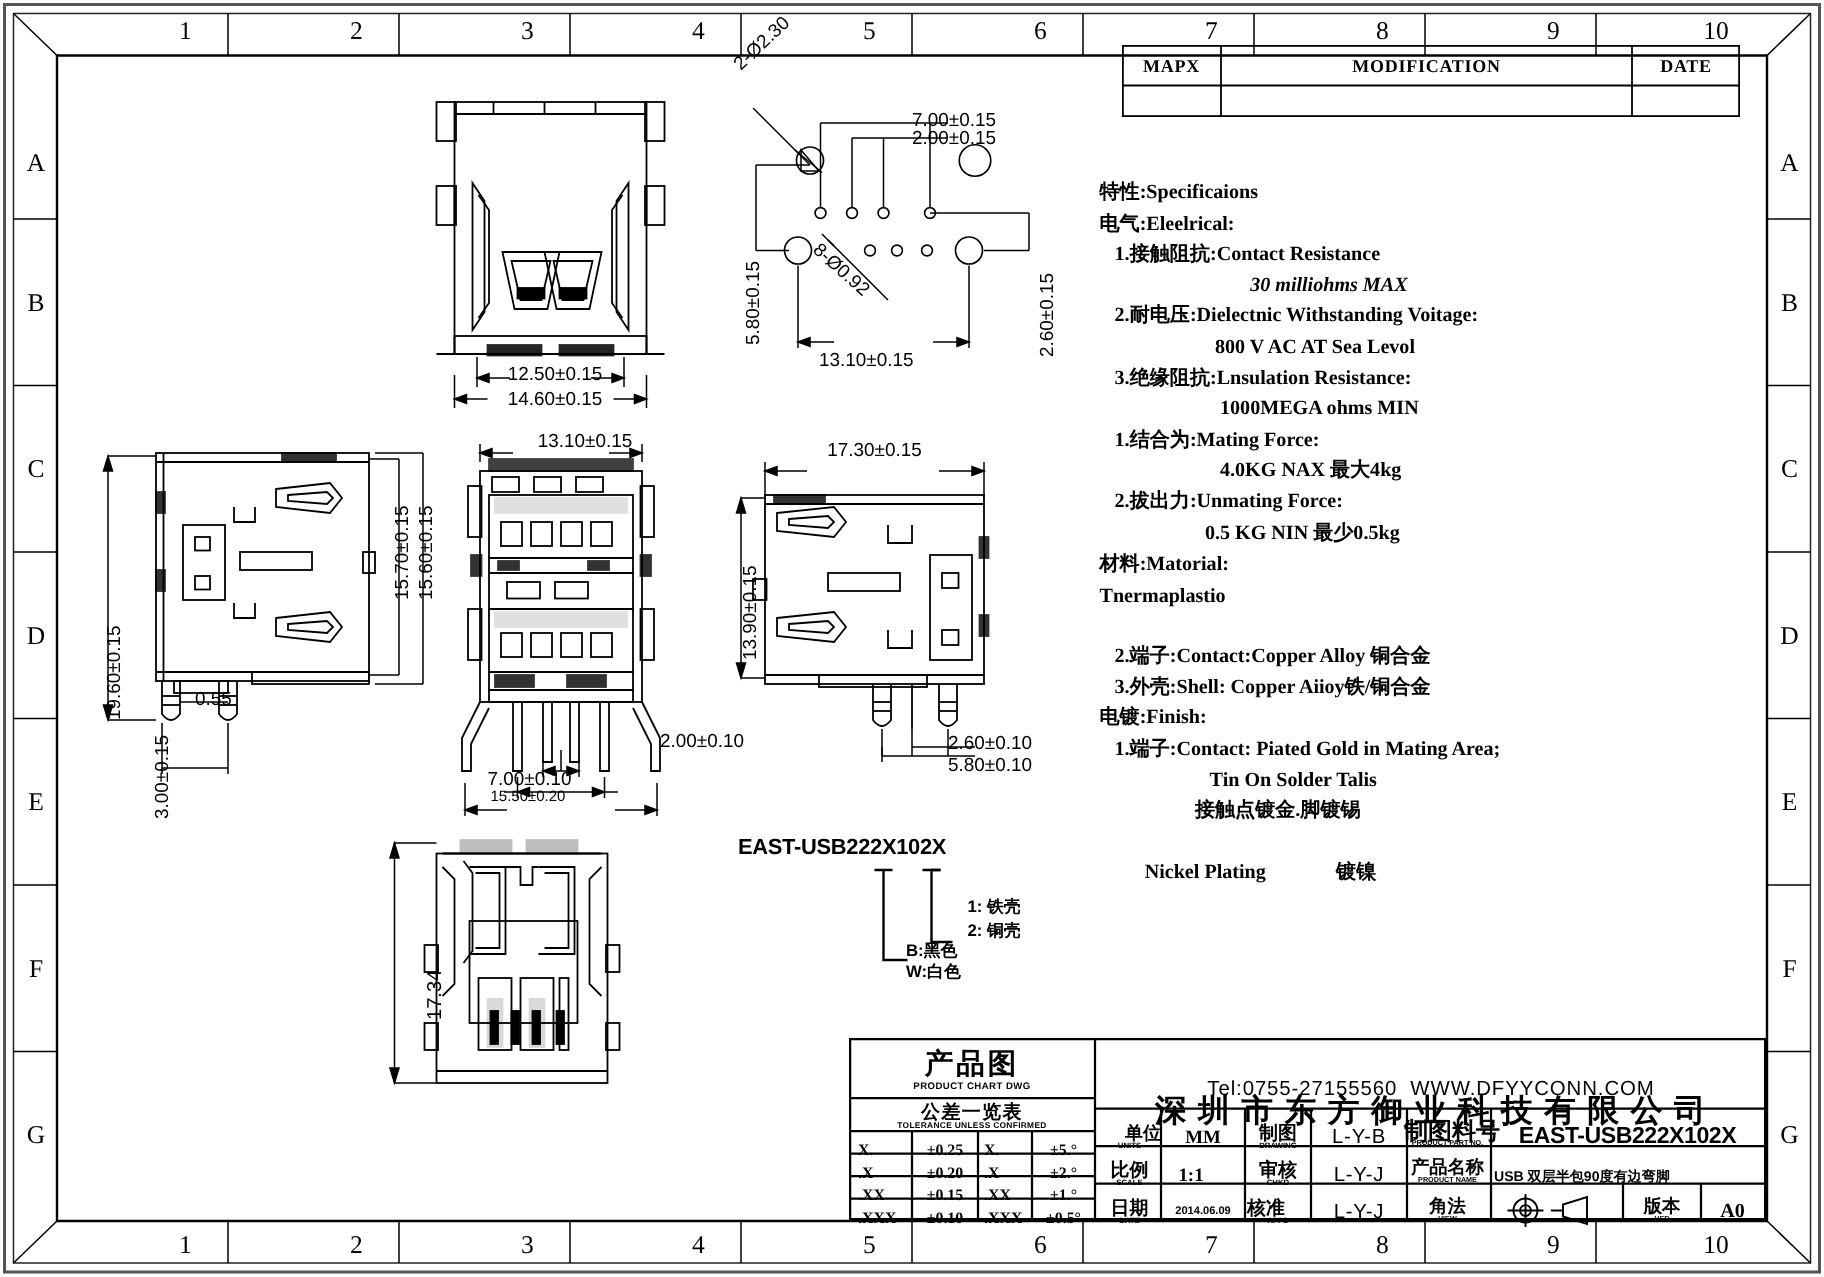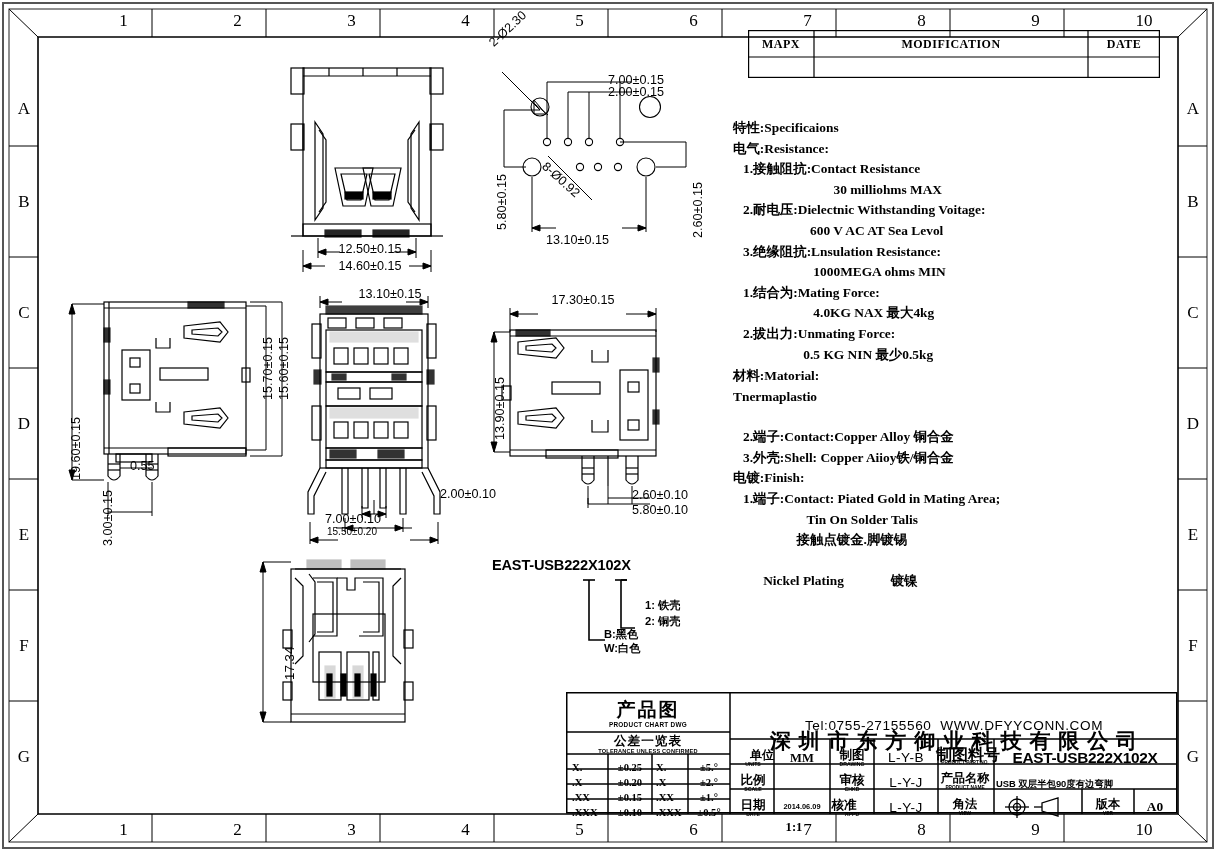--- a/index.html
+++ b/index.html
@@ -109,25 +109,25 @@
     <line x1="0" y1="27" x2="412" y2="27" stroke="#000" stroke-width="1.2"></line>
     <line x1="66" y1="0" x2="66" y2="48" stroke="#000" stroke-width="1.2"></line>
     <line x1="340" y1="0" x2="340" y2="48" stroke="#000" stroke-width="1.2"></line>
   </svg>
   <div class="txt serif bold ctr" style="left:748px;top:38px;width:66px;font-size:12px;letter-spacing:0.5px;">MAPX</div>
   <div class="txt serif bold ctr" style="left:814px;top:38px;width:274px;font-size:12px;letter-spacing:0.5px;">MODIFICATION</div>
   <div class="txt serif bold ctr" style="left:1088px;top:38px;width:72px;font-size:12px;letter-spacing:0.5px;">DATE</div>
 
   <div class="abs" style="left:733px;top:118px;width:360px;">
     <div class="serif bold" style="font-size:13.4px;line-height:20.6px;white-space:pre;">特性:Specificaions</div>
-    <div class="serif bold" style="font-size:13.4px;line-height:20.6px;white-space:pre;">电气:Resistance:</div>
+    <div class="serif bold" style="font-size:13.4px;line-height:20.6px;white-space:pre;">电气:Eleelrical:</div>
     <div class="serif bold" style="font-size:13.4px;line-height:20.6px;white-space:pre;">   1.接触阻抗:Contact Resistance</div>
-    <div class="serif bold" style="font-size:13.4px;line-height:20.6px;white-space:pre;">                              30 milliohms MAX</div>
+    <div class="serif bold" style="font-size:13.4px;line-height:20.6px;white-space:pre;font-style:italic;">                              30 milliohms MAX</div>
     <div class="serif bold" style="font-size:13.4px;line-height:20.6px;white-space:pre;">   2.耐电压:Dielectnic Withstanding Voitage:</div>
-    <div class="serif bold" style="font-size:13.4px;line-height:20.6px;white-space:pre;">                       600 V AC AT Sea Levol</div>
+    <div class="serif bold" style="font-size:13.4px;line-height:20.6px;white-space:pre;">                       800 V AC AT Sea Levol</div>
     <div class="serif bold" style="font-size:13.4px;line-height:20.6px;white-space:pre;">   3.绝缘阻抗:Lnsulation Resistance:</div>
     <div class="serif bold" style="font-size:13.4px;line-height:20.6px;white-space:pre;">                        1000MEGA ohms MIN</div>
     <div class="serif bold" style="font-size:13.4px;line-height:20.6px;white-space:pre;">   1.结合为:Mating Force:</div>
     <div class="serif bold" style="font-size:13.4px;line-height:20.6px;white-space:pre;">                        4.0KG NAX 最大4kg</div>
     <div class="serif bold" style="font-size:13.4px;line-height:20.6px;white-space:pre;">   2.拔出力:Unmating Force:</div>
     <div class="serif bold" style="font-size:13.4px;line-height:20.6px;white-space:pre;">                     0.5 KG NIN 最少0.5kg</div>
     <div class="serif bold" style="font-size:13.4px;line-height:21.5px;white-space:pre;">材料:Matorial:</div>
     <div class="serif bold" style="font-size:13.4px;line-height:20.6px;white-space:pre;">Tnermaplastio</div>
     <div class="serif bold" style="font-size:13.4px;line-height:20.6px;white-space:pre;height:20px;"></div>
     <div class="serif bold" style="font-size:13.4px;line-height:20.6px;white-space:pre;">   2.端子:Contact:Copper Alloy 铜合金</div>
@@ -622,21 +622,21 @@
 
   <div class="txt sans bold ctr" style="left:732px;top:730px;width:444px;font-size:21px;letter-spacing:1px;">深 圳 市 东 方 御 业 科 技 有 限 公 司</div>
   <div class="txt sans ctr" style="left:732px;top:719px;width:444px;font-size:13.6px;letter-spacing:0.6px;">Tel:0755-27155560  WWW.DFYYCONN.COM</div>
 
   <div class="txt serif bold ctr" style="left:732px;top:749px;width:60px;font-size:12px;">单位</div>
   <div class="txt sans bold ctr" style="left:732px;top:762px;width:42px;font-size:5.2px;">UNITS</div>
   <div class="txt serif bold ctr" style="left:774px;top:752px;width:56px;font-size:12.6px;">MM</div>
 
   <div class="txt serif bold ctr" style="left:732px;top:774px;width:42px;font-size:12.6px;">比例</div>
   <div class="txt sans bold ctr" style="left:732px;top:787px;width:42px;font-size:5.2px;">SCALE</div>
-  <div class="txt serif bold ctr" style="left:774px;top:777px;width:40px;font-size:12.6px;margin-top:44px;">1:1</div>
+  <div class="txt serif bold ctr" style="left:774px;top:777px;width:40px;font-size:12.6px;">1:1</div>
 
   <div class="txt serif bold ctr" style="left:732px;top:799px;width:42px;font-size:12.6px;">日期</div>
   <div class="txt sans bold ctr" style="left:732px;top:812px;width:42px;font-size:5.2px;">DATE</div>
   <div class="txt sans bold ctr" style="left:774px;top:803px;width:56px;font-size:7.4px;">2014.06.09</div>
 
   <div class="txt serif bold ctr" style="left:830px;top:749px;width:44px;font-size:12.6px;">制图</div>
   <div class="txt sans bold ctr" style="left:830px;top:762px;width:44px;font-size:5.2px;">DRAWING</div>
   <div class="txt sans ctr" style="left:874px;top:751px;width:64px;font-size:13.6px;letter-spacing:0.5px;">L-Y-B</div>
 
   <div class="txt serif bold ctr" style="left:830px;top:774px;width:44px;font-size:12.6px;">审核</div>

